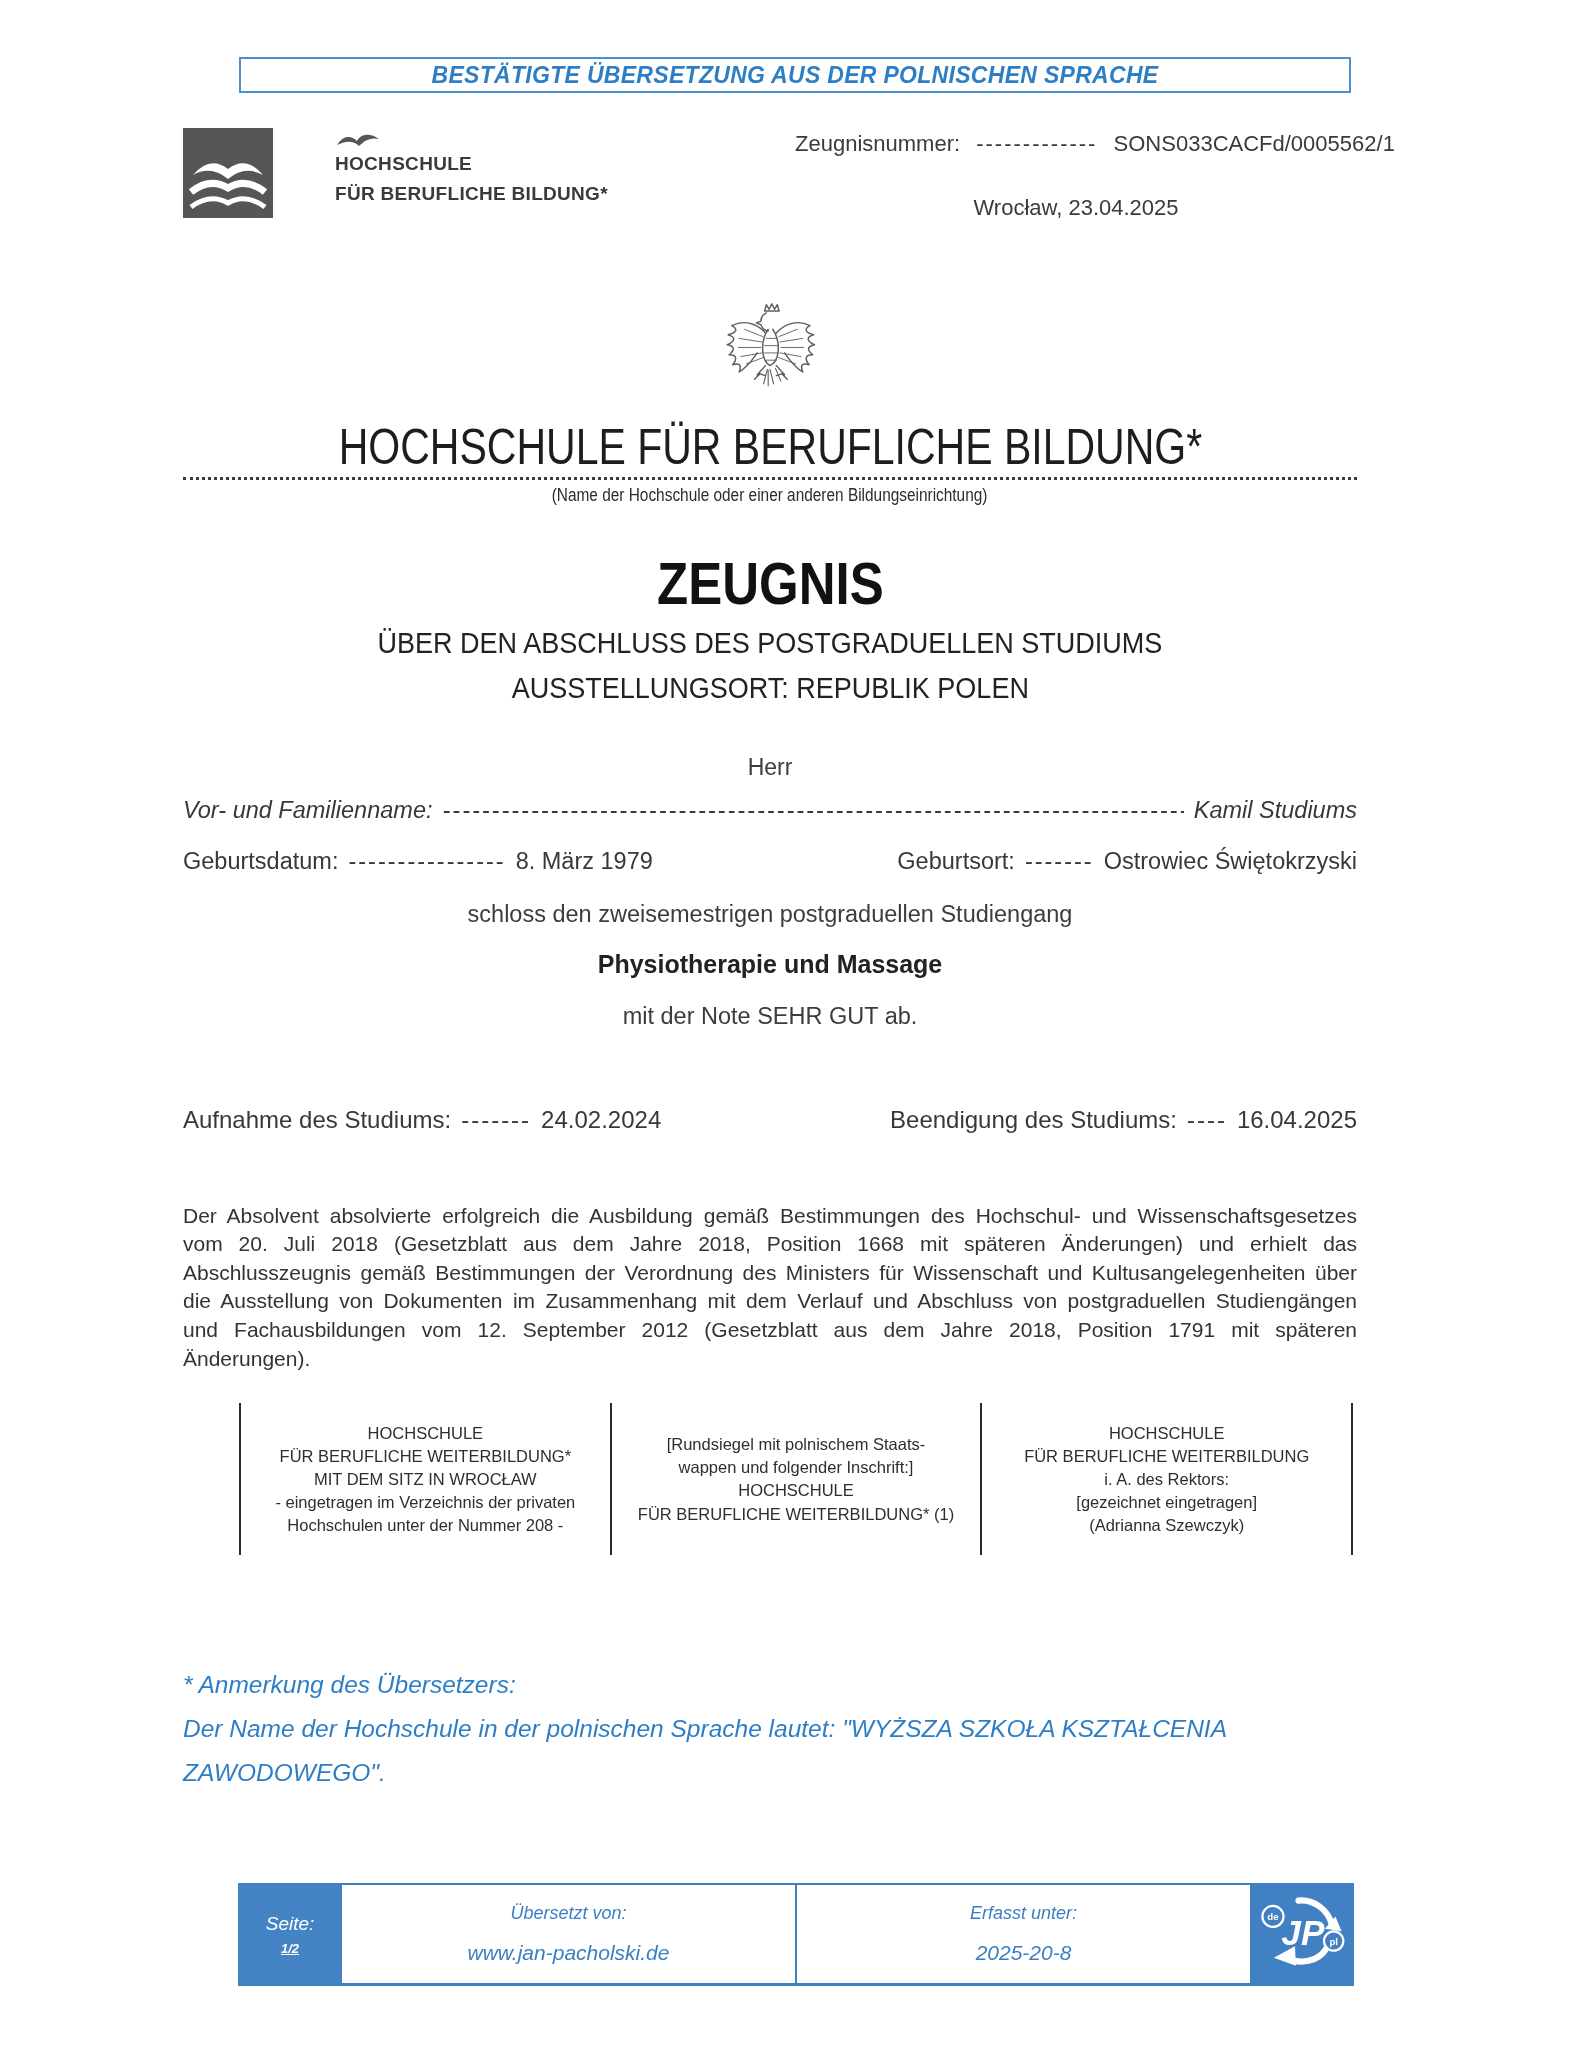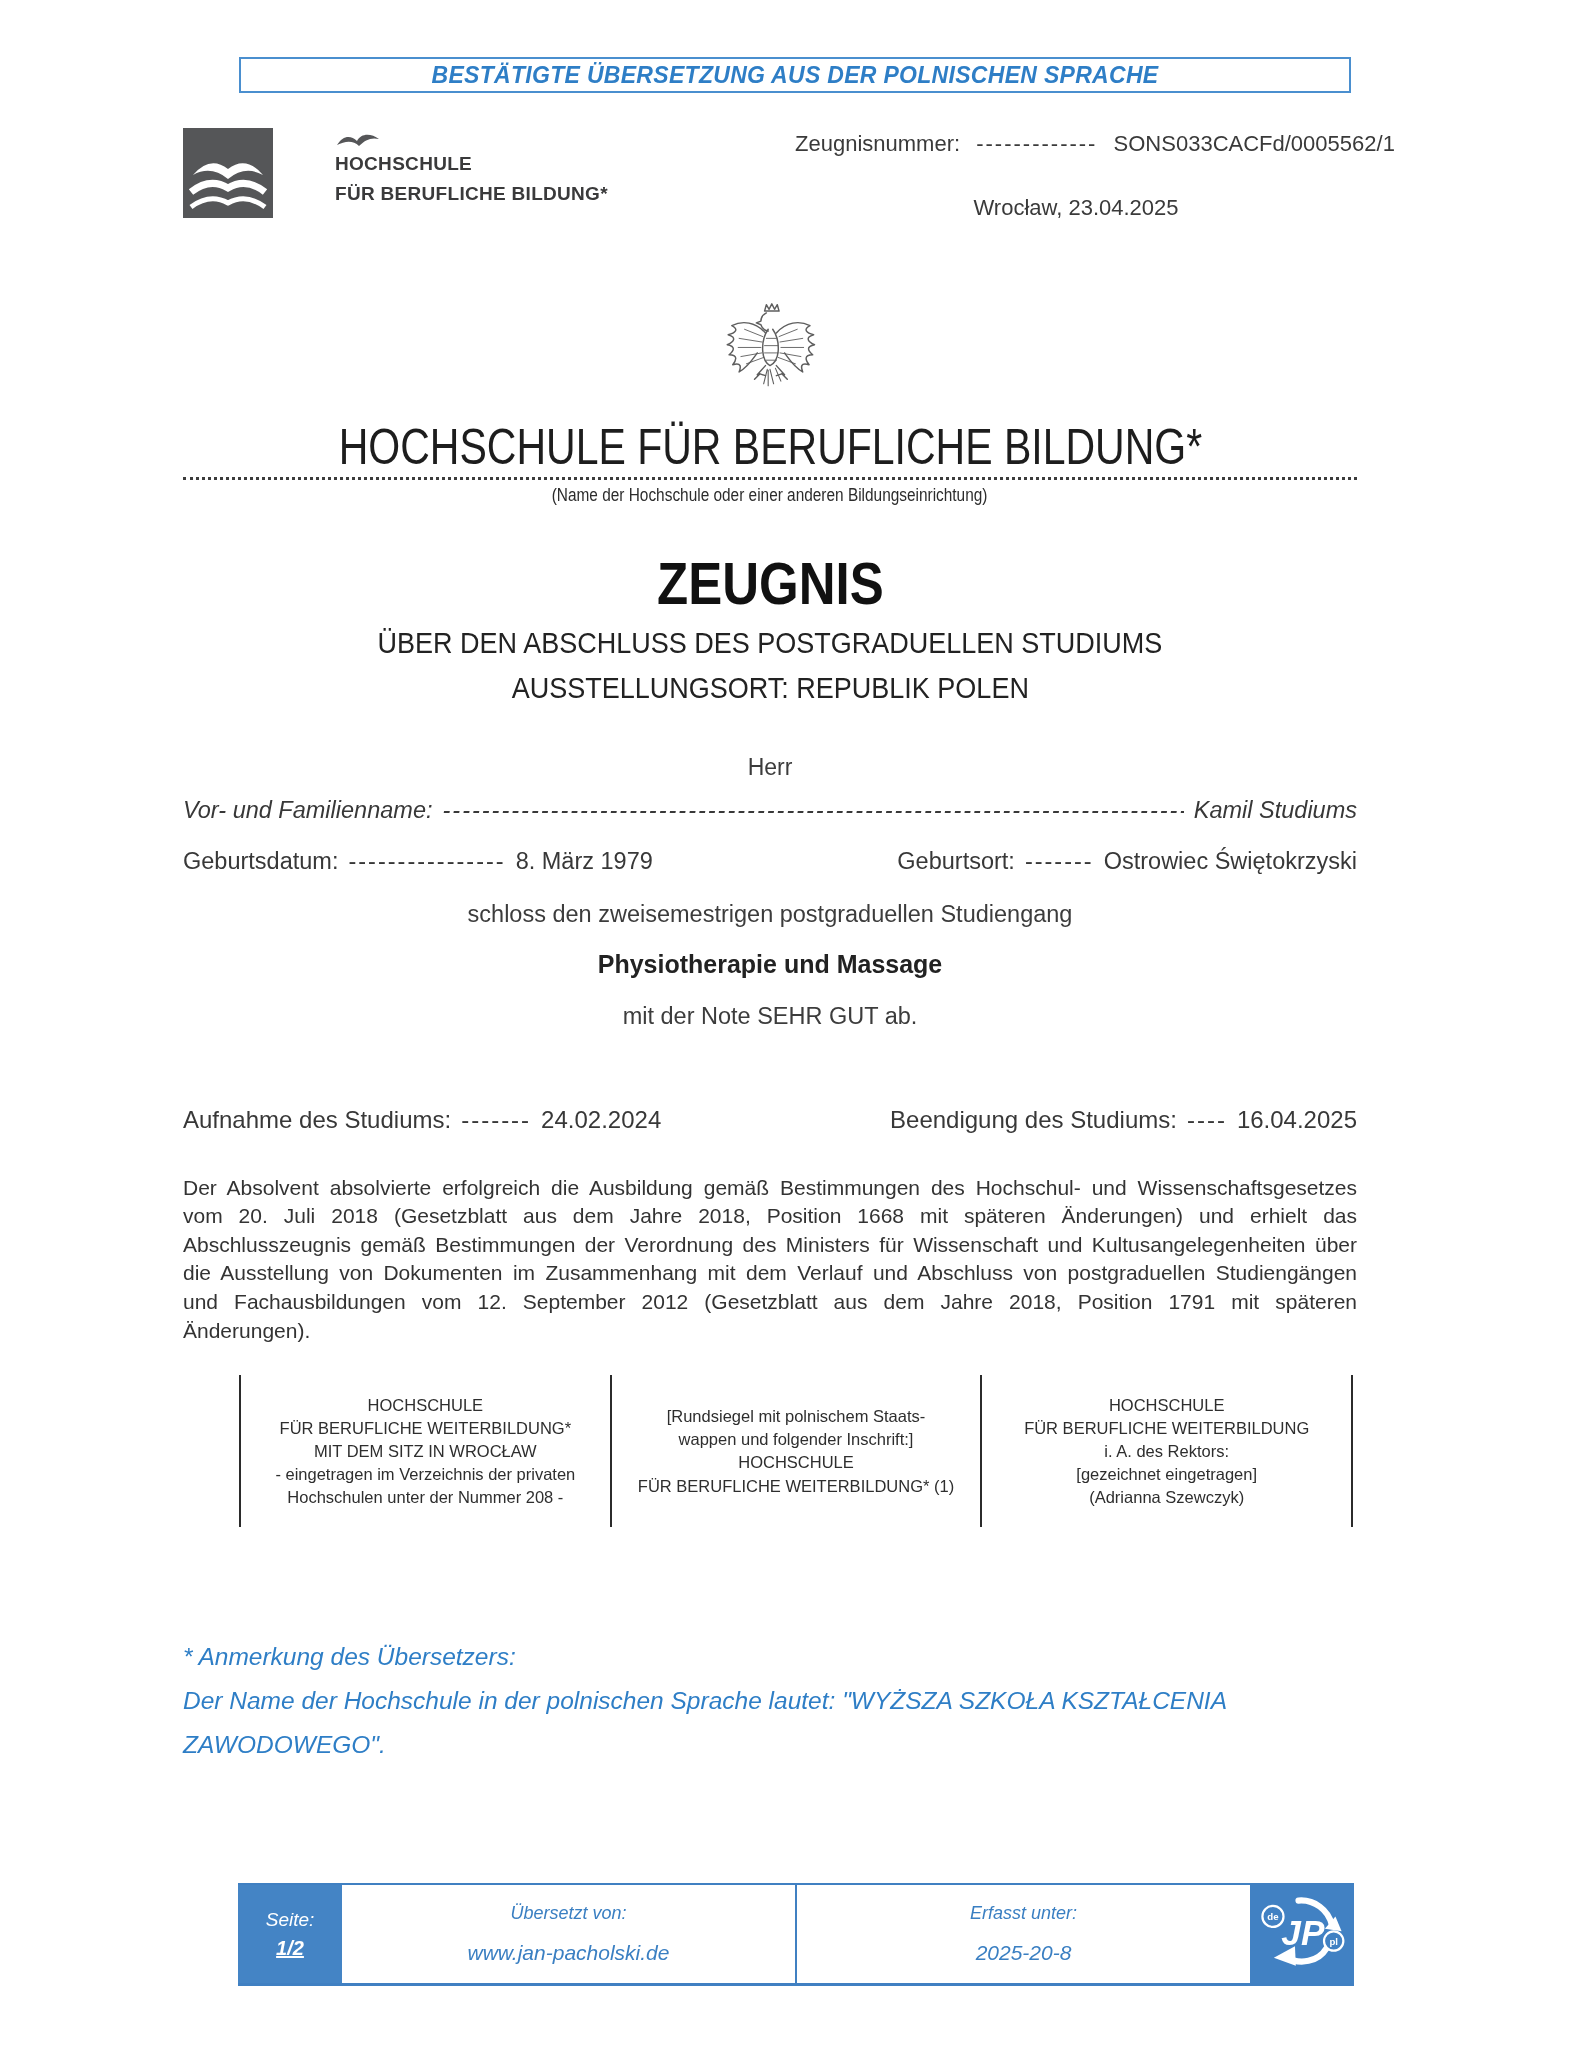--- a/index.html
+++ b/index.html
@@ -49,40 +49,40 @@
   .dashes{letter-spacing:2px;white-space:nowrap;margin:0 10px;}
   .dash-fill{flex:1;overflow:hidden;}
   .glabel{white-space:nowrap;}
   .gval{white-space:nowrap;}
   .fgroup .dashes{margin:0 10px;}
 
   .prog-intro{text-align:center;margin-top:26px;font-size:23.5px;}
   .prog-name{text-align:center;margin-top:22px;font-size:25px;font-weight:bold;color:#222;}
   .prog-grade{text-align:center;margin-top:24px;font-size:23.5px;}
 
-  .legal{margin-top:40px;font-size:21px;line-height:1.365;text-align:justify;color:#333;word-spacing:2.5px;}
+  .legal{margin-top:68px;font-size:21px;line-height:1.365;text-align:justify;color:#333;word-spacing:2.5px;}
 
   
   .seals{margin:30px 0 0 56px;width:1114px;display:flex;align-items:stretch;min-height:152px;box-sizing:border-box;}
   .seal-col{flex:1;border-left:2px solid #2b2b2b;display:flex;flex-direction:column;justify-content:center;
     text-align:center;font-size:16.5px;line-height:1.4;color:#2e2e2e;padding:14px 10px;box-sizing:border-box;}
   .seal-col:last-child{border-right:2px solid #2b2b2b;}
 
   
   .tnote{margin-top:108px;color:#2e7ec6;font-style:italic;font-size:24.5px;line-height:1.78;}
 
   
   .footer{
     position:absolute;left:238px;top:1883px;width:1116px;height:103px;box-sizing:border-box;
     display:flex;border-top:2px solid #4080c2;border-bottom:3px solid #4080c2;
   }
   .f-page{width:104px;background:#4484c5;color:#fff;font-style:italic;display:flex;flex-direction:column;
     align-items:center;justify-content:center;gap:6px;}
   .f-page .f-label{font-size:19px;}
-  .f-page .f-value{font-size:20px;font-weight:bold;text-decoration:underline;}
+  .f-page .f-value{font-size:13px;font-weight:bold;text-decoration:underline;}
   .f-cell{flex:1;display:flex;flex-direction:column;align-items:center;justify-content:center;gap:9px;
     color:#3a7fc2;font-style:italic;}
   .f-cell.first{border-right:2px solid #4080c2;}
   .f-cell .f-label{font-size:18px;}
   .f-cell .f-value{font-size:21px;font-weight:normal;margin-top:8px;}
   .f-logo{width:104px;background:#4181c3;display:flex;align-items:center;justify-content:center;}
 </style>
 </head>
 <body>
 

